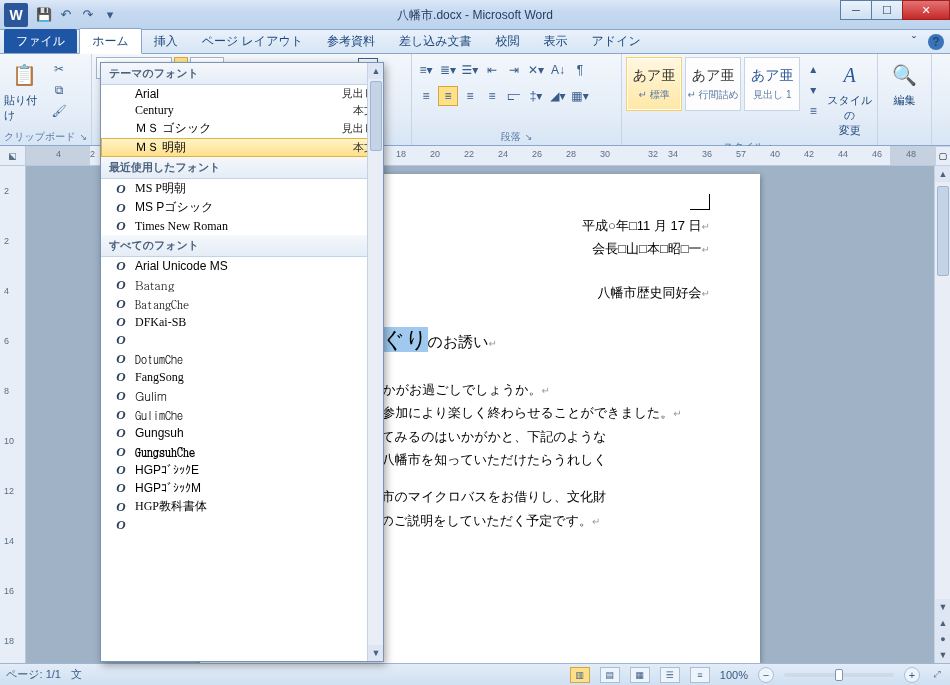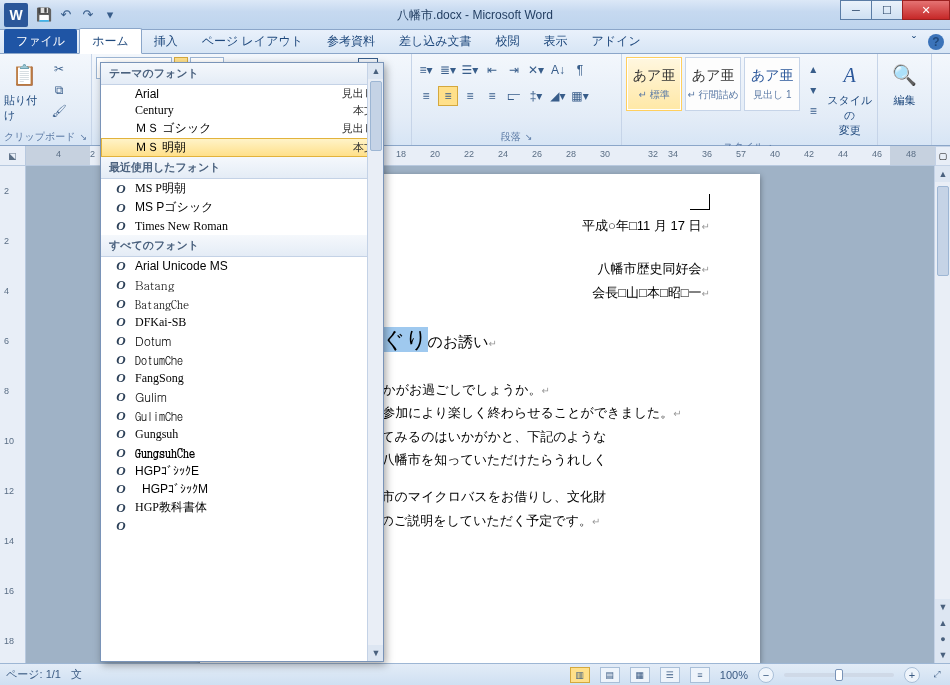--- a/index.html
+++ b/index.html
@@ -283,22 +283,22 @@
       <div class="ticknum" style="top: 270px;">10</div>
       <div class="ticknum" style="top: 320px;">12</div>
       <div class="ticknum" style="top: 370px;">14</div>
       <div class="ticknum" style="top: 420px;">16</div>
       <div class="ticknum" style="top: 470px;">18</div>
     </div>
   <div class="canvas">
     <div class="page">
       <div class="cursor-corner"></div>
       <div class="date"><span>平成○年□11 月 17 日</span><span class="ret">↵</span></div>
+      <div class="org" style="margin-top:0"><span>会長□山□本□昭□一</span><span class="ret">↵</span></div>
       <div class="org"><span>八幡市歴史同好会</span><span class="ret">↵</span></div>
-      <div class="org" style="margin-top:0"><span>会長□山□本□昭□一</span><span class="ret">↵</span></div>
       <div class="title">
         <span>化財・</span><span class="highlight">史跡めぐり</span><span style="font-size:15px">のお誘い</span><span class="ret">↵</span>
       </div>
       <div class="body">
         <div><span>ましたが、皆さまはいかがお過ごしでしょうか。</span><span class="ret">↵</span></div>
         <div><span>ーションも、皆さまの参加により楽しく終わらせることができました。</span><span class="ret">↵</span></div>
         <div><span>の文化財や史跡に触れてみるのはいかがかと、下記のような</span></div>
         <div><span>の機会をご利用されて八幡市を知っていただけたらうれしく</span></div>
         <div style="margin-top:14px"><span>員会のご厚意により同市のマイクロバスをお借りし、文化財</span></div>
         <div><span>村一雄様に車内で歴史のご説明をしていただく予定です。</span><span class="ret">↵</span></div>
@@ -387,53 +387,52 @@
       <div class="fd-item">
         <span class="ttf-ic">O</span>
         <span class="fname" style="font-family: BatangChe, serif;">BatangChe</span>
       </div>
       <div class="fd-item">
         <span class="ttf-ic">O</span>
         <span class="fname" style="font-family: DFKai-SB, serif;">DFKai-SB</span>
       </div>
       <div class="fd-item">
         <span class="ttf-ic">O</span>
-        <span class="fname" style="font-family: Dotum, sans-serif;">Dotum</span>
       </div>
       <div class="fd-item">
         <span class="ttf-ic">O</span>
         <span class="fname" style="font-family: DotumChe, sans-serif;">DotumChe</span>
       </div>
       <div class="fd-item">
         <span class="ttf-ic">O</span>
         <span class="fname" style="font-family: FangSong, serif;">FangSong</span>
       </div>
       <div class="fd-item">
         <span class="ttf-ic">O</span>
         <span class="fname" style="font-family: Gulim, sans-serif;">Gulim</span>
       </div>
       <div class="fd-item">
         <span class="ttf-ic">O</span>
         <span class="fname" style="font-family: GulimChe, sans-serif;">GulimChe</span>
       </div>
       <div class="fd-item">
         <span class="ttf-ic">O</span>
-        <span class="fname" style="font-family: Liberation Serif, serif;">Gungsuh</span>
+        <span class="fname" style="font-family: Liberation Sans, sans-serif;">Gungsuh</span>
       </div>
       <div class="fd-item">
         <span class="ttf-ic">O</span>
         <span class="fname" style="font-family: GungsuhChe, serif;">GungsuhChe</span>
       </div>
       <div class="fd-item">
         <span class="ttf-ic">O</span>
         <span class="fname" style="font-family: HGPGothicE, sans-serif;">HGPｺﾞｼｯｸE</span>
       </div>
       <div class="fd-item">
         <span class="ttf-ic">O</span>
-        <span class="fname" style="font-family: HGPGothicM, sans-serif; margin-left: 7px;">HGPｺﾞｼｯｸM</span>
+        <span class="fname" style="font-family: HGPGothicM, sans-serif;">HGPｺﾞｼｯｸM</span>
       </div>
       <div class="fd-item">
         <span class="ttf-ic">O</span>
         <span class="fname" style="font-family: HGPKyokasho, serif;">HGP教科書体</span>
       </div>
       <div class="fd-item">
         <span class="ttf-ic">O</span>
       </div>
     </div>
   <div class="fd-scroll">

